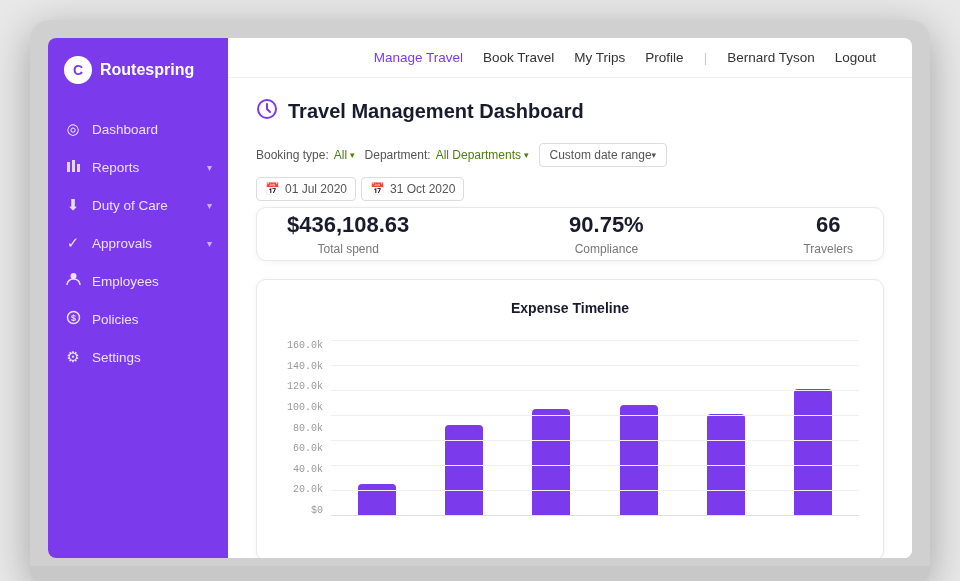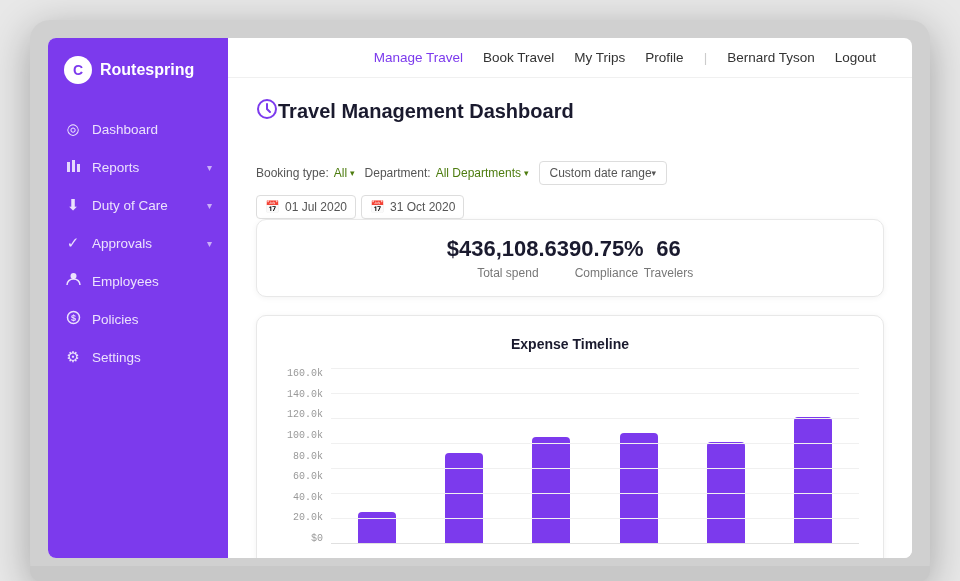--- a/index.html
+++ b/index.html
@@ -138,38 +138,39 @@
     
     .content {
       flex: 1;
       padding: 20px 28px;
       overflow-y: auto;
       background: #fff;
     }
     .page-header {
       display: flex;
       align-items: center;
-      margin-bottom: 36px;
+      gap: 10px;
+      margin-bottom: 18px;
     }
     .page-header-icon {
       color: #7c3aed;
       font-size: 20px;
     }
     .page-title {
       font-size: 20px;
       font-weight: 600;
       color: #1a1a2e;
     }
 
     
     .filters-bar {
       display: flex;
       align-items: center;
       gap: 10px;
-      margin-bottom: 0;
+      margin-bottom: 6px;
       font-size: 12px;
       flex-wrap: wrap;
     }
     .filter-group {
       display: flex;
       align-items: center;
       gap: 5px;
     }
     .filter-label {
       color: #555;
@@ -210,23 +211,23 @@
       display: flex;
       align-items: center;
       gap: 5px;
     }
 
     
     .stats-card {
       background: white;
       border: 1px solid #e8e8e8;
       border-radius: 10px;
-      padding: 16px 30px;
-      display: flex;
-      justify-content: center;
+      padding: 4px 30px;
+      display: flex;
+      justify-content: space-between;
       margin-bottom: 18px;
       box-shadow: 0 1px 6px rgba(0,0,0,0.05);
     }
     .stat-item {
       text-align: center;
     }
     .stat-value {
       font-size: 22px;
       font-weight: 700;
       color: #1a1a2e;
@@ -243,21 +244,21 @@
       border: 1px solid #e8e8e8;
       border-radius: 10px;
       padding: 20px 24px;
       box-shadow: 0 1px 6px rgba(0,0,0,0.05);
     }
     .chart-title {
       text-align: center;
       font-size: 14px;
       font-weight: 600;
       color: #1a1a2e;
-      margin-bottom: 16px;
+      margin-bottom: 24px;
     }
     .y-label {
       font-size: 10px;
       color: #999;
       text-align: right;
       padding-right: 8px;
     }
   </style>
 </head>
 <body>

